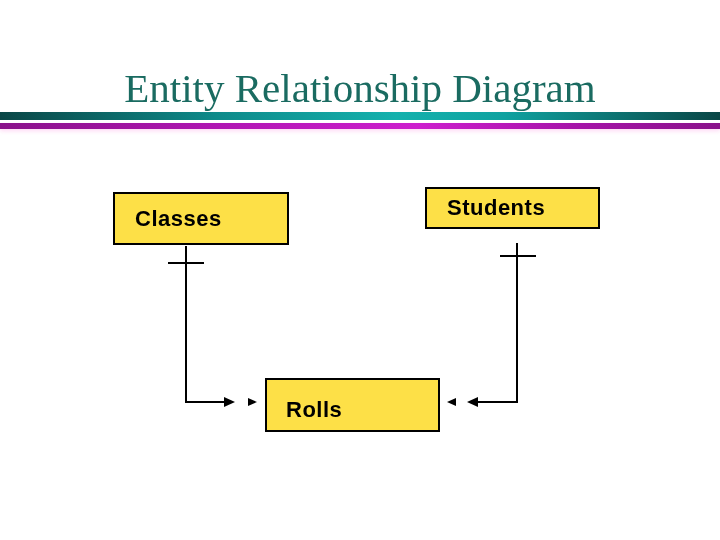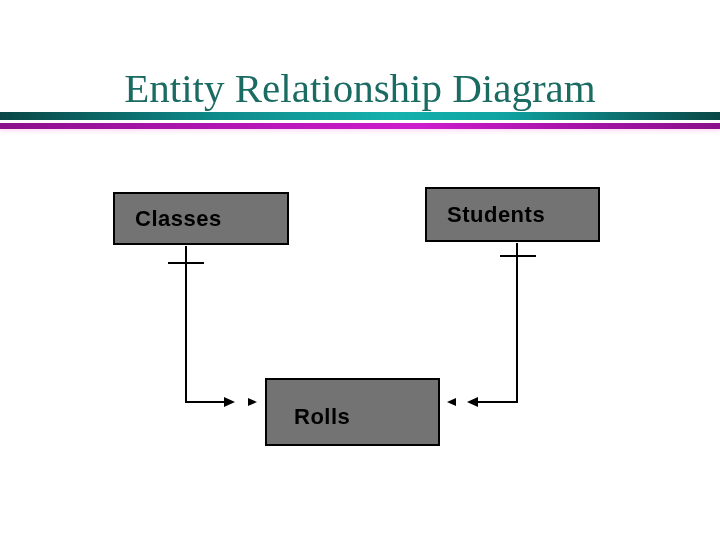--- a/index.html
+++ b/index.html
@@ -51,33 +51,33 @@
       #b015b2 30%,
       var(--magenta-bright, #cd1ecd) 58%,
       #a613a8 80%,
       var(--magenta-dark, #8a118a) 100%);
     box-shadow: 0 2px 4px rgba(255, 170, 230, 0.45);
   }
   .entity-box {
     position: absolute;
     box-sizing: border-box;
     border: 2px solid var(--line-color, #000000);
-    background: #737373;
+    background: #fde047;
     display: flex;
     align-items: center;
   }
   .entity-box .entity-label {
     font-weight: bold;
     font-size: 22px;
     color: #000000;
     letter-spacing: 0.5px;
   }
   .box-classes  { left: 113px; top: 192px; width: 176px; height: 53px; padding-left: 20px; }
-  .box-students { left: 425px; top: 187px; width: 175px; height: 55px; padding-left: 20px; }
-  .box-rolls    { left: 265px; top: 378px; width: 175px; height: 68px; padding-left: 27px; }
+  .box-students { left: 425px; top: 187px; width: 175px; height: 42px; padding-left: 20px; }
+  .box-rolls    { left: 265px; top: 378px; width: 175px; height: 54px; padding-left: 19px; }
   .box-rolls .entity-label { margin-top: 10px; }
   .connectors {
     position: absolute;
     left: 0;
     top: 0;
     width: 720px;
     height: 540px;
     pointer-events: none;
   }
   .connectors path,

